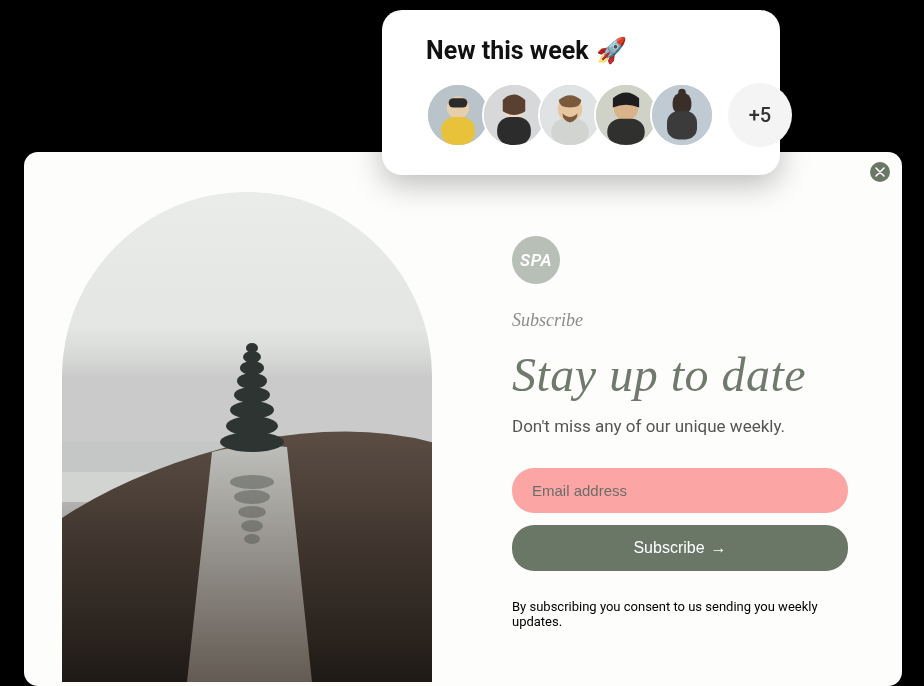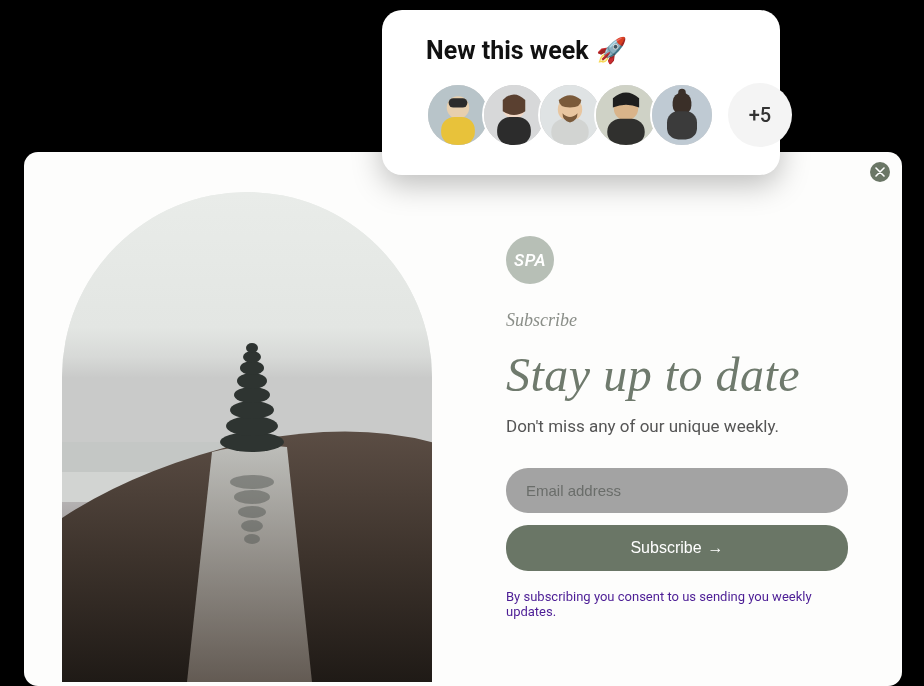--- a/index.html
+++ b/index.html
@@ -16,20 +16,21 @@
     position: absolute;
     left: 24px;
     top: 152px;
     width: 878px;
     height: 534px;
     background: #fdfdfc;
     border-radius: 14px;
     box-shadow: 0 8px 28px rgba(0,0,0,.25);
     display: flex;
     overflow: hidden;
+    gap: 6px;
   }
   .modal-art {
     width: 370px;
     height: 490px;
     margin: 40px 0 0 38px;
     border-top-left-radius: 185px;
     border-top-right-radius: 185px;
     overflow: hidden;
     position: relative;
     background: linear-gradient(#e9ece9 0%, #e3e6e3 42%, #cfced0 55%, #3e342d 100%);
@@ -70,21 +71,21 @@
   }
   .subhead {
     margin-top: 14px;
     font-size: 17px;
     color: #555;
   }
   .email-input {
     margin-top: 32px;
     width: 100%;
     border: none;
-    background: #a3a3a3;
+    background: #fca5a5;
     border-radius: 22px;
     padding: 14px 20px;
     font-size: 15px;
     color: #444;
   }
   .email-input::placeholder { color: #6a6d6a; }
   .subscribe-btn {
     margin-top: 12px;
     width: 100%;
     border: none;
@@ -94,23 +95,23 @@
     padding: 14px 20px;
     font-size: 16px;
     font-weight: 500;
     cursor: pointer;
     display: flex;
     align-items: center;
     justify-content: center;
     gap: 6px;
   }
   .consent {
-    margin-top: 18px;
+    margin-top: 28px;
     font-size: 13px;
-    color: #4c1d95;
+    color: #000000;
   }
   .close-btn {
     position: absolute;
     top: 162px;
     left: 870px;
     width: 20px; height: 20px;
     border-radius: 50%;
     background: #6a7666;
     color: #fff;
     display: flex; align-items: center; justify-content: center;

